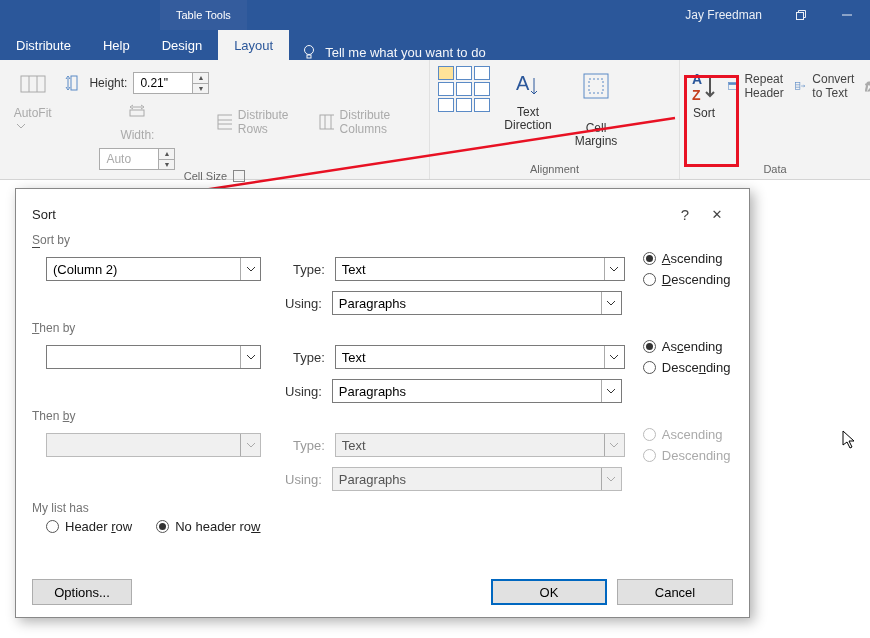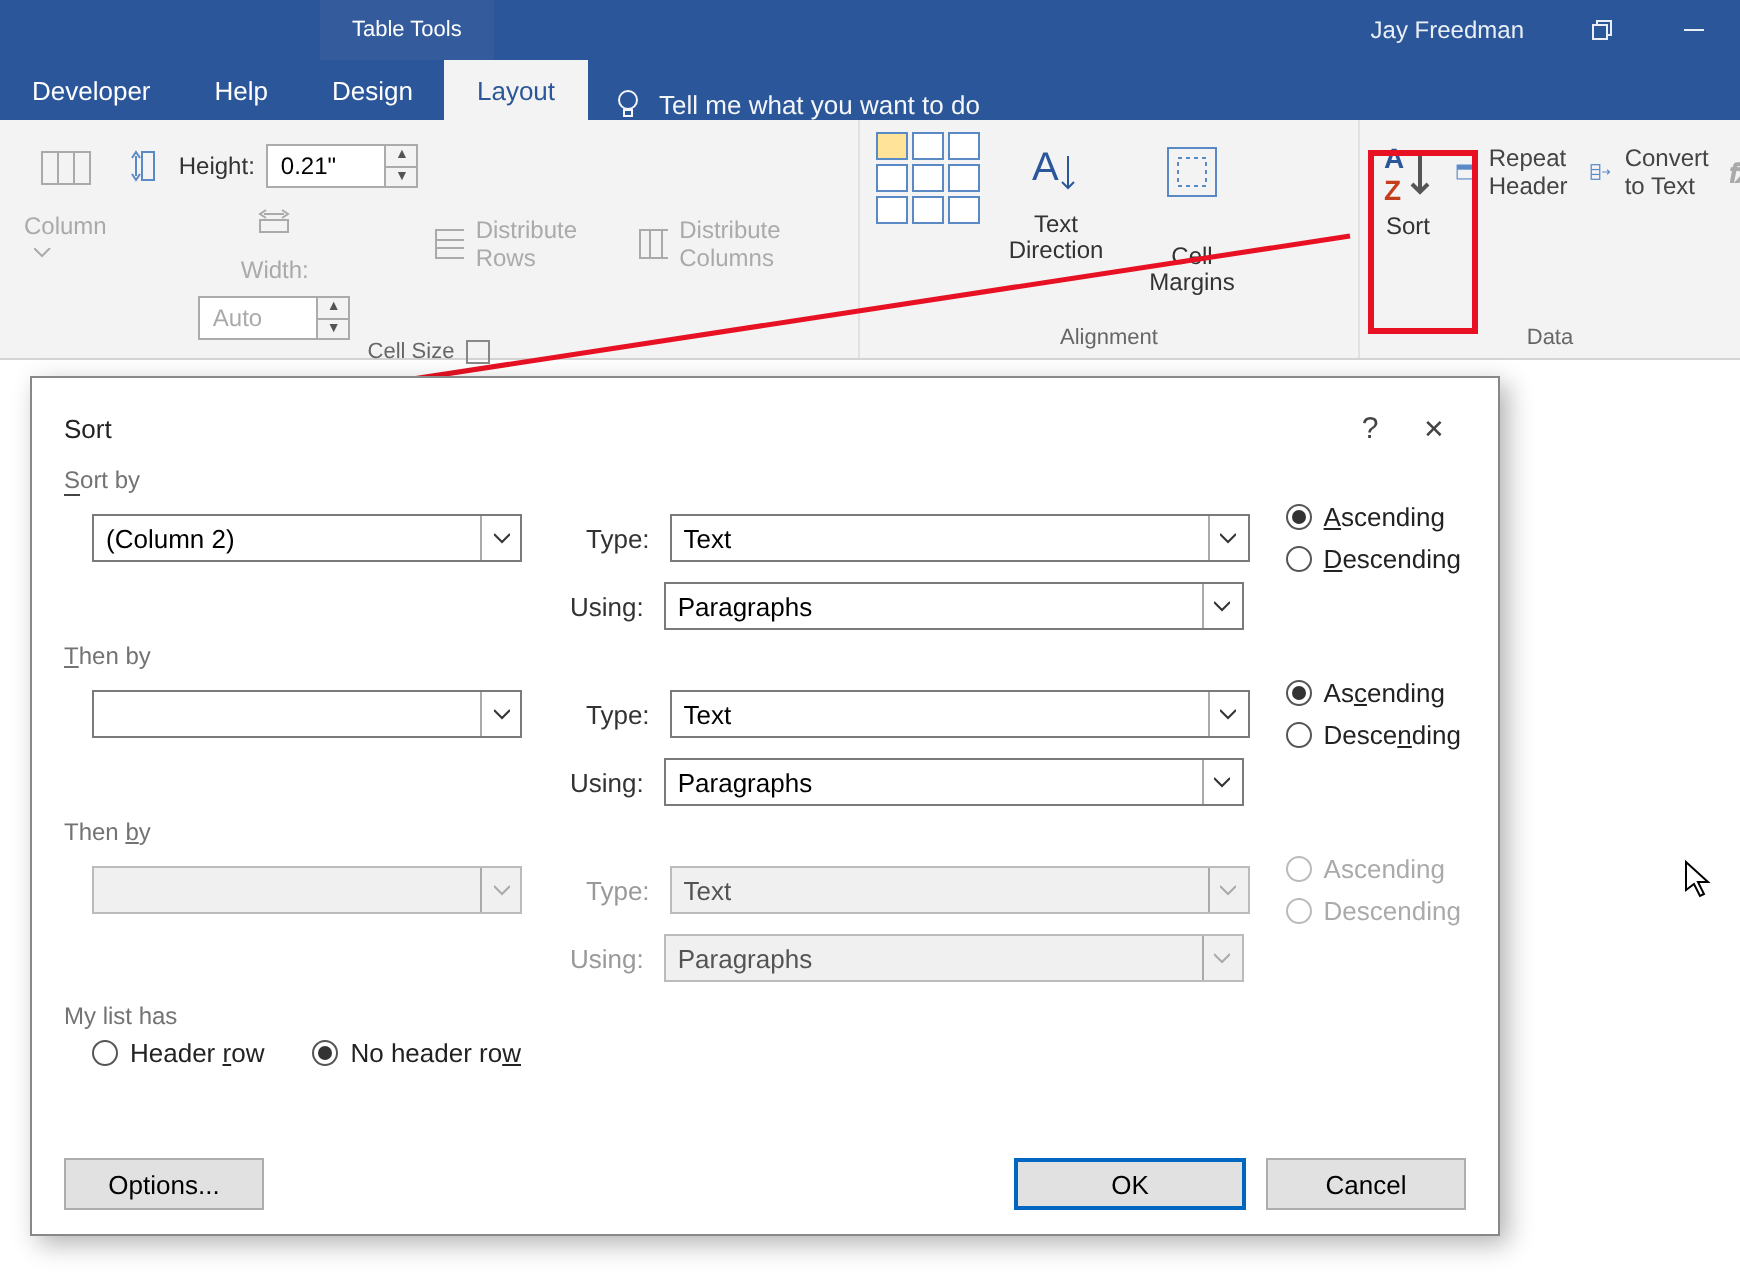--- a/index.html
+++ b/index.html
@@ -92,21 +92,21 @@
       </svg>
     </div>
   <div class="winbtn">
       <svg width="12" height="12" viewBox="0 0 12 12">
         <line x1="1" y1="6" x2="11" y2="6" stroke="#fff"></line>
       </svg>
     </div>
 </div>
 
 <div class="tabs">
-  <div class="tab">Developer</div>
+  <div class="tab">Distribute</div>
   <div class="tab">Help</div>
   <div class="tab">Design</div>
   <div class="tab active">Layout</div>
   <div class="tell">
     <svg class="bulb" viewBox="0 0 16 16">
         <circle cx="8" cy="6" r="4.5" stroke="#fff" fill="none"></circle>
         <rect x="6" y="11" width="4" height="3" stroke="#fff" fill="none"></rect>
       </svg>
     <span>Tell me what you want to do</span>
   </div>
@@ -115,21 +115,21 @@
 <div class="groups">
 
   <div class="group" style="width:430px;">
     <div class="group-body">
       <div class="bigbtn disabled">
         <svg viewBox="0 0 32 32">
             <rect x="4" y="6" width="24" height="16" stroke="#aaa" fill="none"></rect>
             <line x1="12" y1="6" x2="12" y2="22" stroke="#aaa"></line>
             <line x1="20" y1="6" x2="20" y2="22" stroke="#aaa"></line>
           </svg>
-        <span>Column</span>
+        <span>AutoFit</span>
         <svg width="8" height="5">
             <path d="M0 0 L4 4 L8 0" stroke="#888" fill="none"></path>
           </svg>
       </div>
       <div style="display:flex;flex-direction:column;gap:10px;padding-top:6px;">
         <div style="display:flex;align-items:center;gap:6px;">
           <svg width="18" height="18">
               <rect x="6" y="2" width="6" height="14" stroke="#5a8ac6" fill="none"></rect>
               <path d="M3 4 L3 14" stroke="#5a8ac6"></path>
               <path d="M1 5 L3 2 L5 5" stroke="#5a8ac6" fill="none"></path>
@@ -427,21 +427,21 @@
   </div>
 
   <div class="dlg-footer">
     <button class="btn" style="width:100px;">
         <span>Options...</span>
       </button>
     <span class="sp"></span>
     <button class="btn primary" style="width:116px;margin-right:10px;">
         <span>OK</span>
       </button>
-    <button class="btn" style="width:100px;">
+    <button class="btn" style="width:116px;">
         <span>Cancel</span>
       </button>
   </div>
 </div>
 
 <svg class="cursor" style="left:842px; top:430px;" viewBox="0 0 16 20">
     <path d="M1 1 L1 15 L5 12 L8 18 L10 17 L7 11 L12 11 Z" fill="#fff" stroke="#000"></path>
   </svg>
 
 </body></html>

